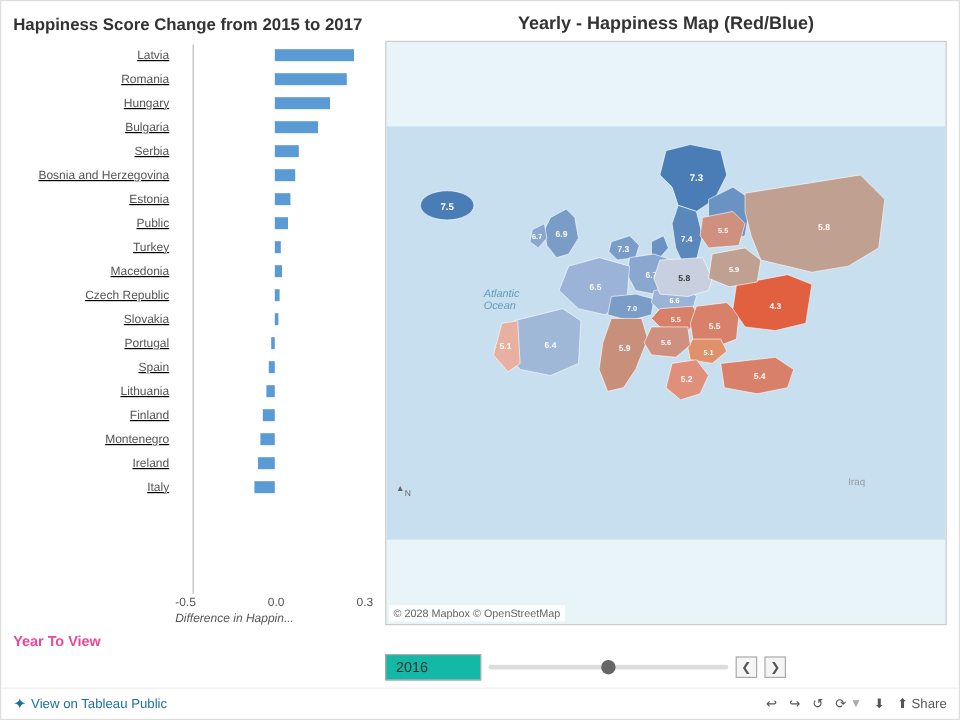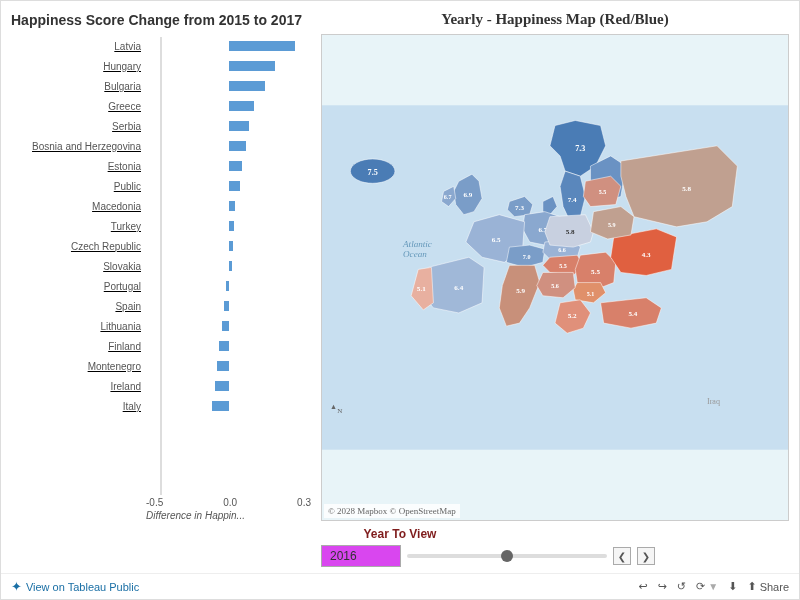--- a/index.html
+++ b/index.html
@@ -106,21 +106,20 @@
       color: #555;
       margin-top: 2px;
       font-style: italic;
     }
 
     
     .right-panel {
       flex: 1;
       display: flex;
       flex-direction: column;
-      font-family: Liberation Serif, serif;
     }
 
     .map-title {
       font-size: 15px;
       font-weight: bold;
       color: #333;
       text-align: center;
       margin-bottom: 6px;
     }
 
@@ -152,37 +151,37 @@
     .bottom-controls {
       padding: 6px 10px;
       display: flex;
       flex-direction: column;
       gap: 4px;
     }
 
     .year-label {
       font-size: 12px;
       font-weight: bold;
-      text-align: center;
-      color: #7f1d1d;
+      text-align: left;
+      color: #ec4899;
     }
 
     .slider-row {
       display: flex;
       align-items: center;
       gap: 6px;
       padding-left: 310px;
     }
 
     .year-box {
       border: 1px solid #aaa;
       padding: 3px 8px;
       font-size: 12px;
       color: #333;
-      background: #d946ef;
+      background: #14b8a6;
       width: 80px;
     }
 
     .slider-track {
       flex: 1;
       height: 4px;
       background: #ddd;
       border-radius: 2px;
       position: relative;
       max-width: 200px;
@@ -268,38 +267,38 @@
       <div class="bar-chart-area" id="bar-chart-container">
         <div class="center-line"></div>
 
       <div class="bar-row">
             <div class="bar-label">Latvia</div>
             <div class="bar-container">
               <div class="bar-positive" style="width: 66.9231px;"></div>
             </div>
           </div>
           <div class="bar-row">
+            <div class="bar-label">Romania</div>
+            <div class="bar-container">
+              <div class="bar-positive" style="width: 60px;"></div>
+            </div>
+          </div>
+          <div class="bar-row">
             <div class="bar-label">Hungary</div>
             <div class="bar-container">
               <div class="bar-positive" style="width: 46.1538px;"></div>
             </div>
           </div>
           <div class="bar-row">
             <div class="bar-label">Bulgaria</div>
             <div class="bar-container">
               <div class="bar-positive" style="width: 36.9231px;"></div>
             </div>
           </div>
           <div class="bar-row">
-            <div class="bar-label">Greece</div>
-            <div class="bar-container">
-              <div class="bar-positive" style="width: 25.3846px;"></div>
-            </div>
-          </div>
-          <div class="bar-row">
             <div class="bar-label">Serbia</div>
             <div class="bar-container">
               <div class="bar-positive" style="width: 20.7692px;"></div>
             </div>
           </div>
           <div class="bar-row">
             <div class="bar-label">Bosnia and Herzegovina</div>
             <div class="bar-container">
               <div class="bar-positive" style="width: 17.3077px;"></div>
             </div>
@@ -310,29 +309,29 @@
               <div class="bar-positive" style="width: 13.8462px;"></div>
             </div>
           </div>
           <div class="bar-row">
             <div class="bar-label">Public</div>
             <div class="bar-container">
               <div class="bar-positive" style="width: 11.5385px;"></div>
             </div>
           </div>
           <div class="bar-row">
+            <div class="bar-label">Turkey</div>
+            <div class="bar-container">
+              <div class="bar-positive" style="width: 5.76923px;"></div>
+            </div>
+          </div>
+          <div class="bar-row">
             <div class="bar-label">Macedonia</div>
             <div class="bar-container">
               <div class="bar-positive" style="width: 6.92308px;"></div>
-            </div>
-          </div>
-          <div class="bar-row">
-            <div class="bar-label">Turkey</div>
-            <div class="bar-container">
-              <div class="bar-positive" style="width: 5.76923px;"></div>
             </div>
           </div>
           <div class="bar-row">
             <div class="bar-label">Czech Republic</div>
             <div class="bar-container">
               <div class="bar-positive" style="width: 4.61538px;"></div>
             </div>
           </div>
           <div class="bar-row">
             <div class="bar-label">Slovakia</div>

